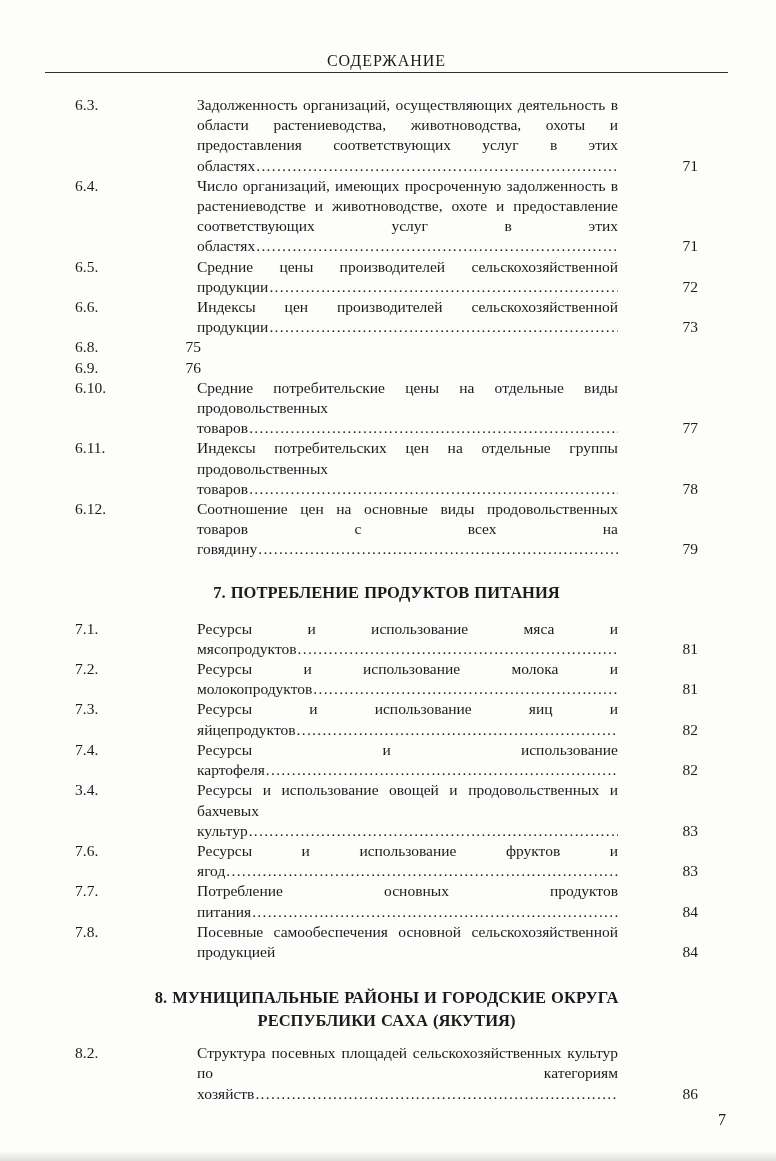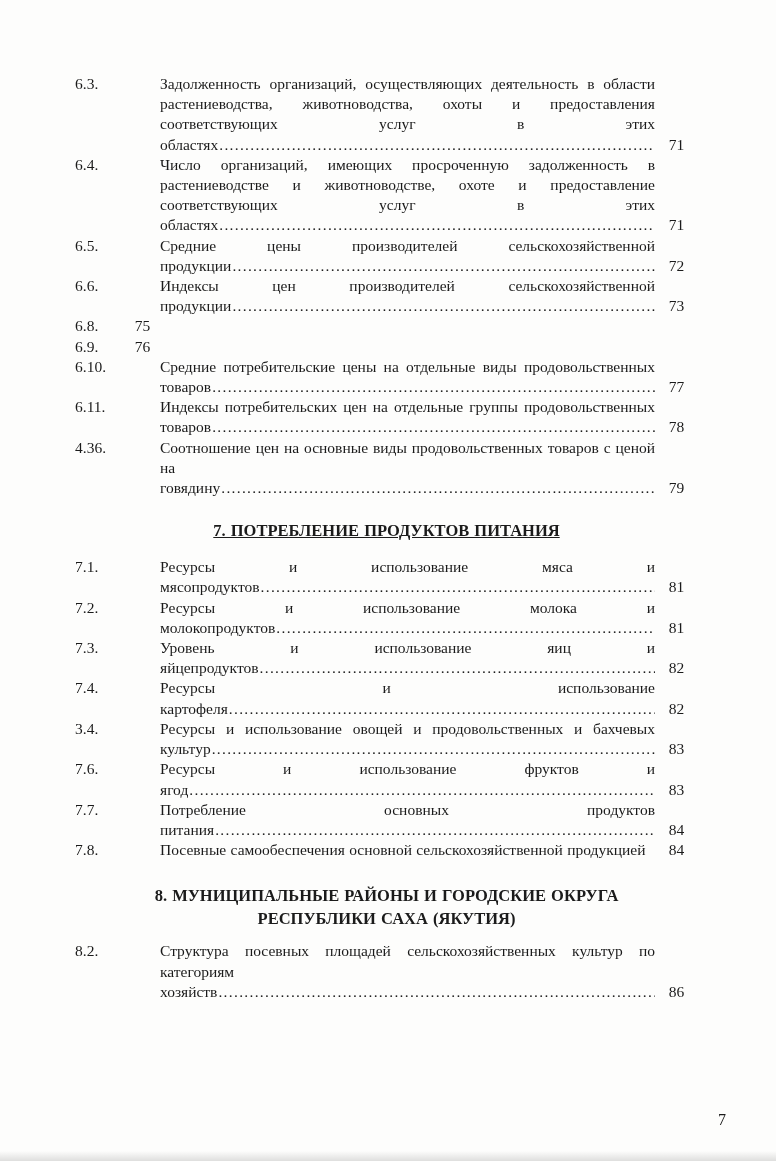--- a/index.html
+++ b/index.html
@@ -41,20 +41,21 @@
     margin: 2px -30px 0 -30px;
   }
   .toc {
     margin-top: 22px;
   }
   .entry {
     display: flex;
     align-items: flex-start;
     font-size: 15.5px;
     line-height: 20.2px;
+    gap: 37px;
   }
   .num {
     flex: 0 0 46px;
     white-space: nowrap;
   }
   .title {
     flex: 1 1 auto;
     min-width: 0;
     overflow: hidden;
     text-align: justify;
@@ -64,43 +65,47 @@
   
   .title.dotted::after {
     content: "..................................................................................................................................................................................................................................................................................................................................................";
     white-space: nowrap;
     letter-spacing: 1.3px;
     padding-left: 1px;
   }
   .pg {
     flex: 0 0 43px;
     align-self: flex-end;
-    text-align: center;
+    text-align: right;
     white-space: nowrap;
   }
   .section-heading {
     font-weight: bold;
     font-size: 16.5px;
     line-height: 23px;
     text-align: center;
     word-spacing: 1px;
   }
-  .sec-1 .section-heading { margin: 21px 0 15px 0; text-decoration: underline; }
+  .sec-1 .section-heading { margin: 21px 0 15px 0; }
   .sec-2 .section-heading { margin: 24px 0 11px 0; }
   .footer-page-number {
     position: absolute;
     right: 50px;
     bottom: 32px;
     font-size: 16px;
   }
 </style>
 </head>
 <body>
 
 <div class="page">
+  <header>
+    <div class="doc-header-title">СОДЕРЖАНИЕ</div>
+    <hr class="doc-header-rule">
+  </header>
 
   <main class="toc">
       <section class="section sec-0">
         <div class="entry">
           <span class="num">6.3.</span>
           <span class="title dotted">Задолженность организаций, осуществляющих деятельность в области растениеводства, животноводства, охоты и предоставления соответствующих услуг в этих областях</span>
           <span class="pg">71</span>
         </div>
         <div class="entry">
           <span class="num">6.4.</span>
@@ -129,40 +134,40 @@
           <span class="num">6.10.</span>
           <span class="title dotted">Средние потребительские цены на отдельные виды продовольственных товаров</span>
           <span class="pg">77</span>
         </div>
         <div class="entry">
           <span class="num">6.11.</span>
           <span class="title dotted">Индексы потребительских цен на отдельные группы продовольственных товаров</span>
           <span class="pg">78</span>
         </div>
         <div class="entry">
-          <span class="num">4.36.</span>
-          <span class="title dotted">Соотношение цен на основные виды продовольственных товаров с ценой на говядину</span>
+          <span class="num">6.12.</span>
+          <span class="title dotted">Соотношение цен на основные виды продовольственных товаров с всех на говядину</span>
           <span class="pg">79</span>
         </div>
       </section>
       <section class="section sec-1">
         <div class="section-heading">7.  ПОТРЕБЛЕНИЕ ПРОДУКТОВ ПИТАНИЯ</div>
         <div class="entry">
           <span class="num">7.1.</span>
           <span class="title dotted">Ресурсы и использование мяса и мясопродуктов</span>
           <span class="pg">81</span>
         </div>
         <div class="entry">
           <span class="num">7.2.</span>
           <span class="title dotted">Ресурсы и использование молока и молокопродуктов</span>
           <span class="pg">81</span>
         </div>
         <div class="entry">
           <span class="num">7.3.</span>
-          <span class="title dotted">Уровень и использование яиц и яйцепродуктов</span>
+          <span class="title dotted">Ресурсы и использование яиц и яйцепродуктов</span>
           <span class="pg">82</span>
         </div>
         <div class="entry">
           <span class="num">7.4.</span>
           <span class="title dotted">Ресурсы и использование картофеля</span>
           <span class="pg">82</span>
         </div>
         <div class="entry">
           <span class="num">3.4.</span>
           <span class="title dotted">Ресурсы и использование овощей и продовольственных и бахчевых культур</span>

